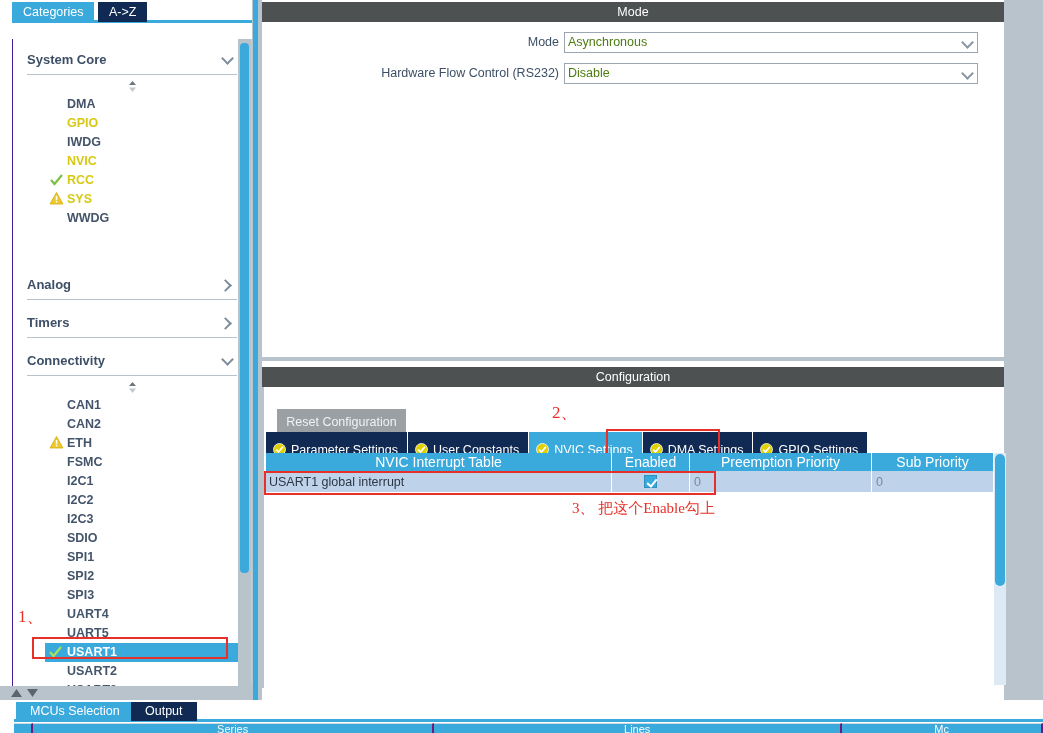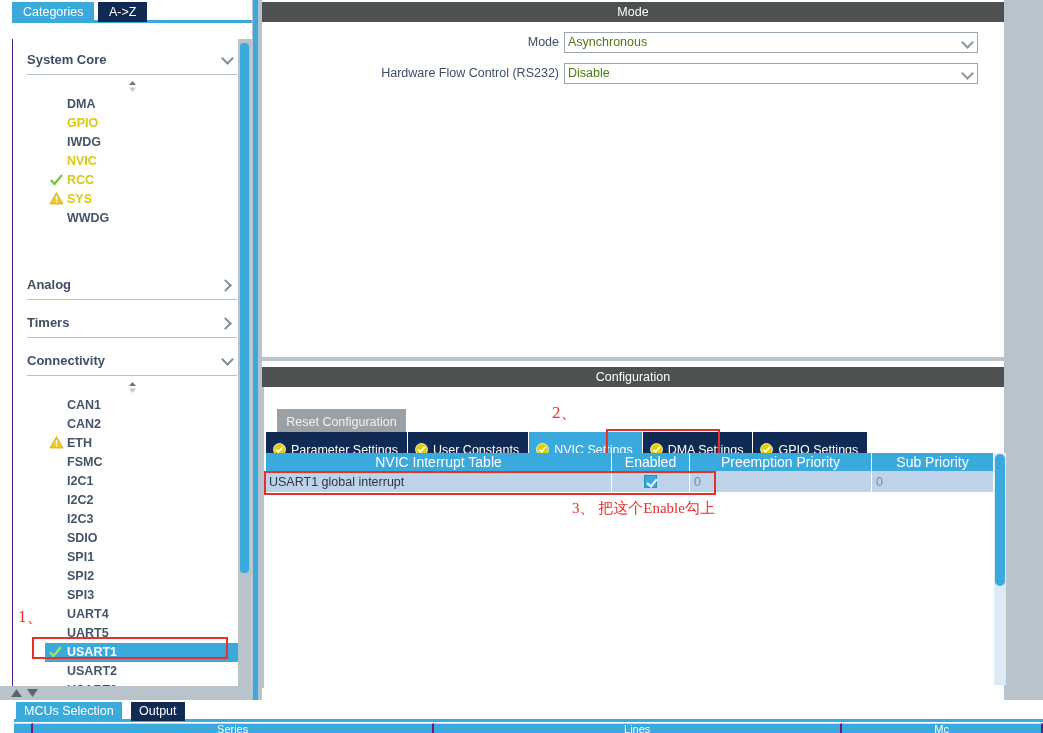--- a/index.html
+++ b/index.html
@@ -264,21 +264,21 @@
     position: absolute; left: 0; top: 700px; width: 1043px; height: 33px;
     background: #ffffff;
   }
   #bottom-tabs { position: absolute; left: 0; top: 0; width: 1043px; height: 22px; }
   #bottom-tabs .accentline {
     position: absolute; left: 14px; top: 19px; width: 1029px; height: 3px;
     background: #3aa9dc;
   }
   .btab {
     position: absolute; top: 2px; height: 19px; line-height: 19px;
-    padding: 0 8px; font-size: 12.5px; color: #ffffff; white-space: nowrap;
+    padding: 0 14px; font-size: 12.5px; color: #ffffff; white-space: nowrap;
     cursor: default;
   }
   .btab.active { background: #3aa9dc; left: 16px; }
   .btab.inactive { background: #102a54; left: 131px; }
 
   #bottom-table {
     position: absolute; left: 14px; top: 23px; width: 1029px; height: 10px;
     background: #ffffff; overflow: hidden;
   }
   .bt-head { display: flex; height: 10px; }

